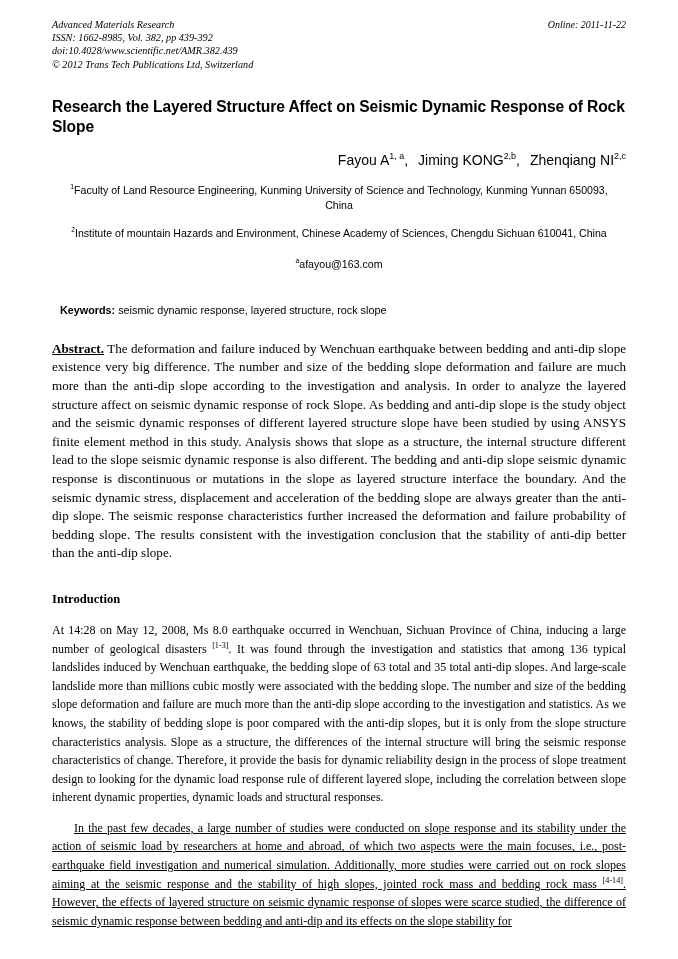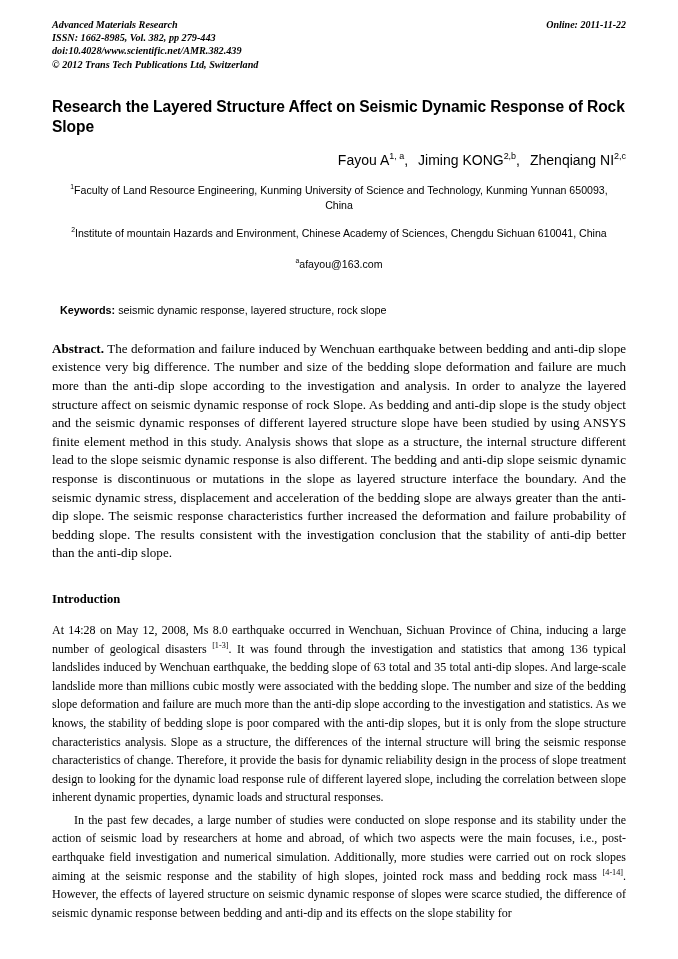--- a/index.html
+++ b/index.html
@@ -20,21 +20,20 @@
   }
 
   
   .journal-header {
     position: relative;
     font-family: "Liberation Serif", "DejaVu Serif", serif;
     font-style: italic;
     font-size: 10.2px;
     line-height: 13.2px;
     color: #000;
-    font-weight: bold;
   }
   .journal-header .line { white-space: nowrap; }
   .online-date {
     position: absolute;
     right: 0;
     top: 0;
     font-style: italic;
     font-size: 10px;
     white-space: nowrap;
   }
@@ -93,54 +92,54 @@
   .keywords .kw-label { font-weight: bold; padding-left: 8px; }
 
   
   .abstract {
     margin-top: 22px;
     font-size: 13.1px;
     line-height: 18.6px;
     text-align: justify;
     text-justify: inter-word;
   }
-  .abstract .ab-label { font-weight: bold; }
+  .abstract .ab-label { font-weight: bold; text-decoration: underline; }
 
   
   .section-heading {
     margin-top: 28px;
     font-size: 12.6px;
     font-weight: bold;
     line-height: 16px;
   }
 
   
   .body-par {
     margin-top: 14px;
     font-size: 12px;
     line-height: 18.6px;
     text-align: justify;
     text-justify: inter-word;
   }
-  .body-par.tight { margin-top: 4px; }
+  .body-par.tight { margin-top: 12px; text-decoration: underline; }
   .body-par.indent { text-indent: 22px; }
   .cite {
     font-size: 0.68em;
     vertical-align: super;
     line-height: 0;
   }
 </style>
 </head>
 <body>
 
 <div class="page">
 
   <div class="journal-header">
     <div class="line">Advanced Materials Research</div>
-    <div class="line">ISSN: 1662-8985, Vol. 382, pp 279-443</div>
+    <div class="line">ISSN: 1662-8985, Vol. 382, pp 439-392</div>
     <div class="line">doi:10.4028/www.scientific.net/AMR.382.439</div>
     <div class="line">© 2012 Trans Tech Publications Ltd, Switzerland</div>
     <div class="online-date">Online: 2011-11-22</div>
   </div>
 
   <h1 class="title">Research the Layered Structure Affect on Seismic Dynamic Response of Rock Slope</h1>
 
   <div class="authors">
     <span><span>Fayou A</span><sup>1, a</sup>,</span><span class="sep"></span><span><span>Jiming KONG</span><sup>2,b</sup>,</span><span class="sep"></span><span><span>Zhenqiang NI</span><sup>2,c</sup></span>
   </div>

